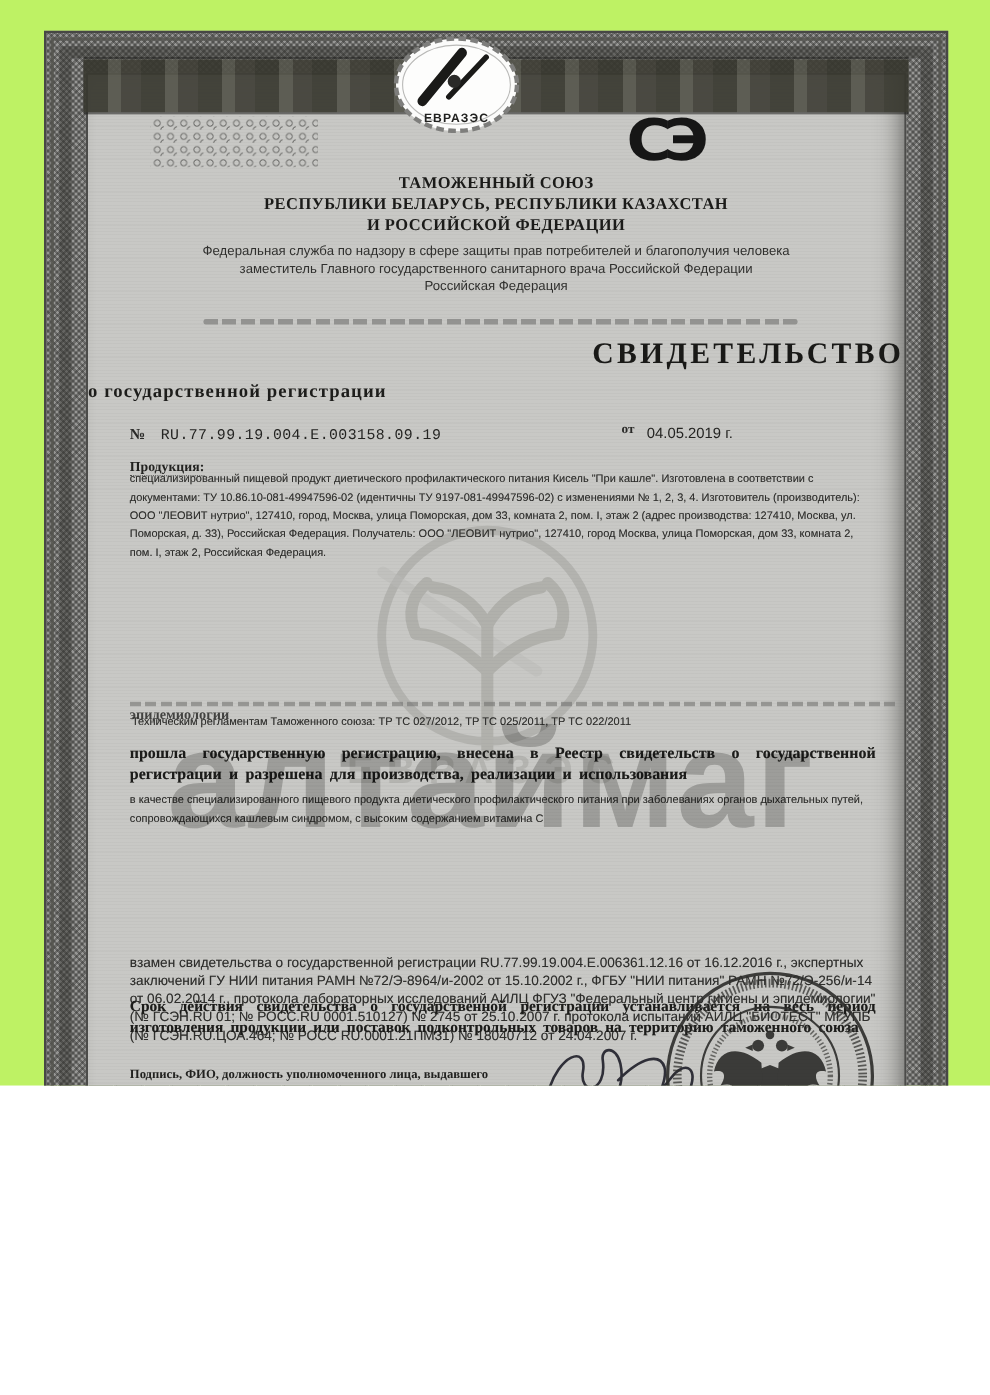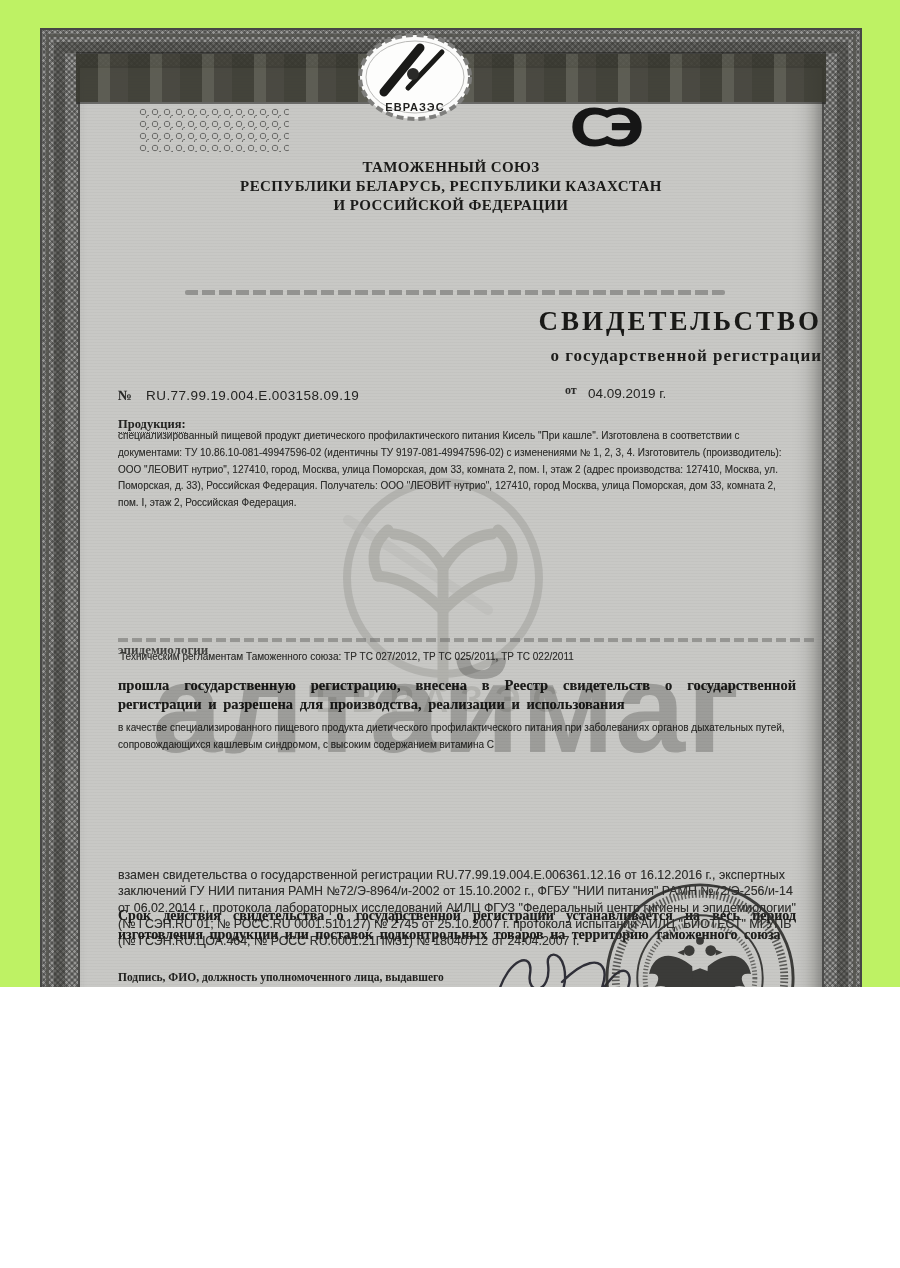--- a/index.html
+++ b/index.html
@@ -33,26 +33,26 @@
     font-weight:900;font-size:52px;letter-spacing:-7px;color:#161616;transform:scaleX(1.08);filter:blur(.2px);}
   
   .header-block{position:absolute;left:0;right:0;top:90px;text-align:center;z-index:2;color:#1b1b19;}
   .h-union{font-weight:700;font-size:15px;line-height:19px;letter-spacing:.4px;}
   .h-auth{font-family:"Liberation Sans","DejaVu Sans",sans-serif;font-size:12px;line-height:16px;
     color:#30302e;margin-top:5px;font-weight:500;}
   .caption-bar{position:absolute;left:105px;top:222px;width:540px;height:5px;z-index:2;opacity:.65;border-radius:2px;
     background:repeating-linear-gradient(90deg,#787876 0 13px,rgba(0,0,0,0) 13px 17px);filter:blur(.7px);}
   .doc-title{position:absolute;left:0;right:0;top:238px;text-align:right;z-index:2;
     font-weight:700;font-size:27px;letter-spacing:3px;color:#191917;margin:0;filter:blur(.2px);}
-  .doc-subtitle{position:absolute;left:0;right:0;top:278px;text-align:right;z-index:2;
+  .doc-subtitle{position:absolute;left:0;right:0;top:278px;text-align:left;z-index:2;
     font-weight:700;font-size:17px;letter-spacing:1px;color:#1d1d1b;margin:0;}
   
   .reg-row{position:absolute;left:38px;top:318px;right:36px;z-index:2;}
   .reg-no-label{font-size:14px;font-weight:700;color:#2a2a28;}
-  .reg-number{font-family:Liberation Sans, sans-serif;font-size:13.5px;color:#242422;
+  .reg-number{font-family:Liberation Mono, monospace;font-size:13.5px;color:#242422;
     letter-spacing:.4px;margin-left:10px;}
   .reg-date-label{position:absolute;left:447px;top:-3px;font-size:12px;font-weight:700;color:#2a2a28;}
   .reg-date{position:absolute;left:470px;top:0;font-family:"Liberation Sans","DejaVu Sans",sans-serif;
     font-size:13.5px;color:#242422;}
   
   .product-label{position:absolute;left:38px;top:349px;z-index:2;font-weight:700;font-size:12.5px;color:#232321;
     border-bottom:1px dotted #4a4a48;}
   .body-sans{font-family:"Liberation Sans","DejaVu Sans",sans-serif;font-size:10px;line-height:16.8px;
     color:#2e2e2c;z-index:2;text-shadow:0 0 .4px rgba(40,40,38,.4);}
   .product-text{position:absolute;left:38px;top:360px;width:678px;}
@@ -112,32 +112,37 @@
           <text x="59" y="79" text-anchor="middle" font-family="Liberation Sans, DejaVu Sans, sans-serif" font-size="11" font-weight="700" letter-spacing="1" fill="#222220">ЕВРАЗЭС</text>
         </svg>
       </div>
 
       <div class="se-mark">СЭ</div>
 
       <div class="header-block">
         <div class="h-union">ТАМОЖЕННЫЙ СОЮЗ</div>
         <div class="h-union">РЕСПУБЛИКИ БЕЛАРУСЬ, РЕСПУБЛИКИ КАЗАХСТАН</div>
         <div class="h-union">И РОССИЙСКОЙ ФЕДЕРАЦИИ</div>
+        <div class="h-auth">
+          <div>Федеральная служба по надзору в сфере защиты прав потребителей и благополучия человека</div>
+          <div>заместитель Главного государственного санитарного врача Российской Федерации</div>
+          <div>Российская Федерация</div>
+        </div>
       </div>
 
       <div class="caption-bar"></div>
 
       <h1 class="doc-title">СВИДЕТЕЛЬСТВО</h1>
       <h2 class="doc-subtitle">о государственной регистрации</h2>
 
       <div class="reg-row">
         <span class="reg-no-label">№</span>
         <span class="reg-number">RU.77.99.19.004.E.003158.09.19</span>
         <span class="reg-date-label">от</span>
-        <span class="reg-date">04.09.2019 г.</span>
+        <span class="reg-date">04.05.2019 г.</span>
       </div>
 
       <div class="product-label">Продукция:</div>
       <div class="product-text body-sans">специализированный пищевой продукт диетического профилактического питания Кисель "При кашле". Изготовлена в соответствии с документами: ТУ 10.86.10-081-49947596-02 (идентичны ТУ 9197-081-49947596-02) с изменениями № 1, 2, 3, 4. Изготовитель (производитель): ООО "ЛЕОВИТ нутрио", 127410, город, Москва, улица Поморская, дом 33, комната 2, пом. I, этаж 2 (адрес производства: 127410, Москва, ул. Поморская, д. 33), Российская Федерация. Получатель: ООО "ЛЕОВИТ нутрио", 127410, город Москва, улица Поморская, дом 33, комната 2, пом. I, этаж 2, Российская Федерация.</div>
 
       <svg class="center-watermark" viewBox="0 0 330 270">
         <circle cx="165" cy="118" r="96" fill="none" stroke="#8d8d89" stroke-width="8"></circle>
         <path d="M70,60 L210,150" stroke="#a2a29e" stroke-width="10" stroke-linecap="round" fill="none" opacity=".5"></path>
         <g stroke="#87877f" stroke-width="11" stroke-linecap="round" fill="none">
           <path d="M165,226 C165,180 165,150 165,108"></path>

